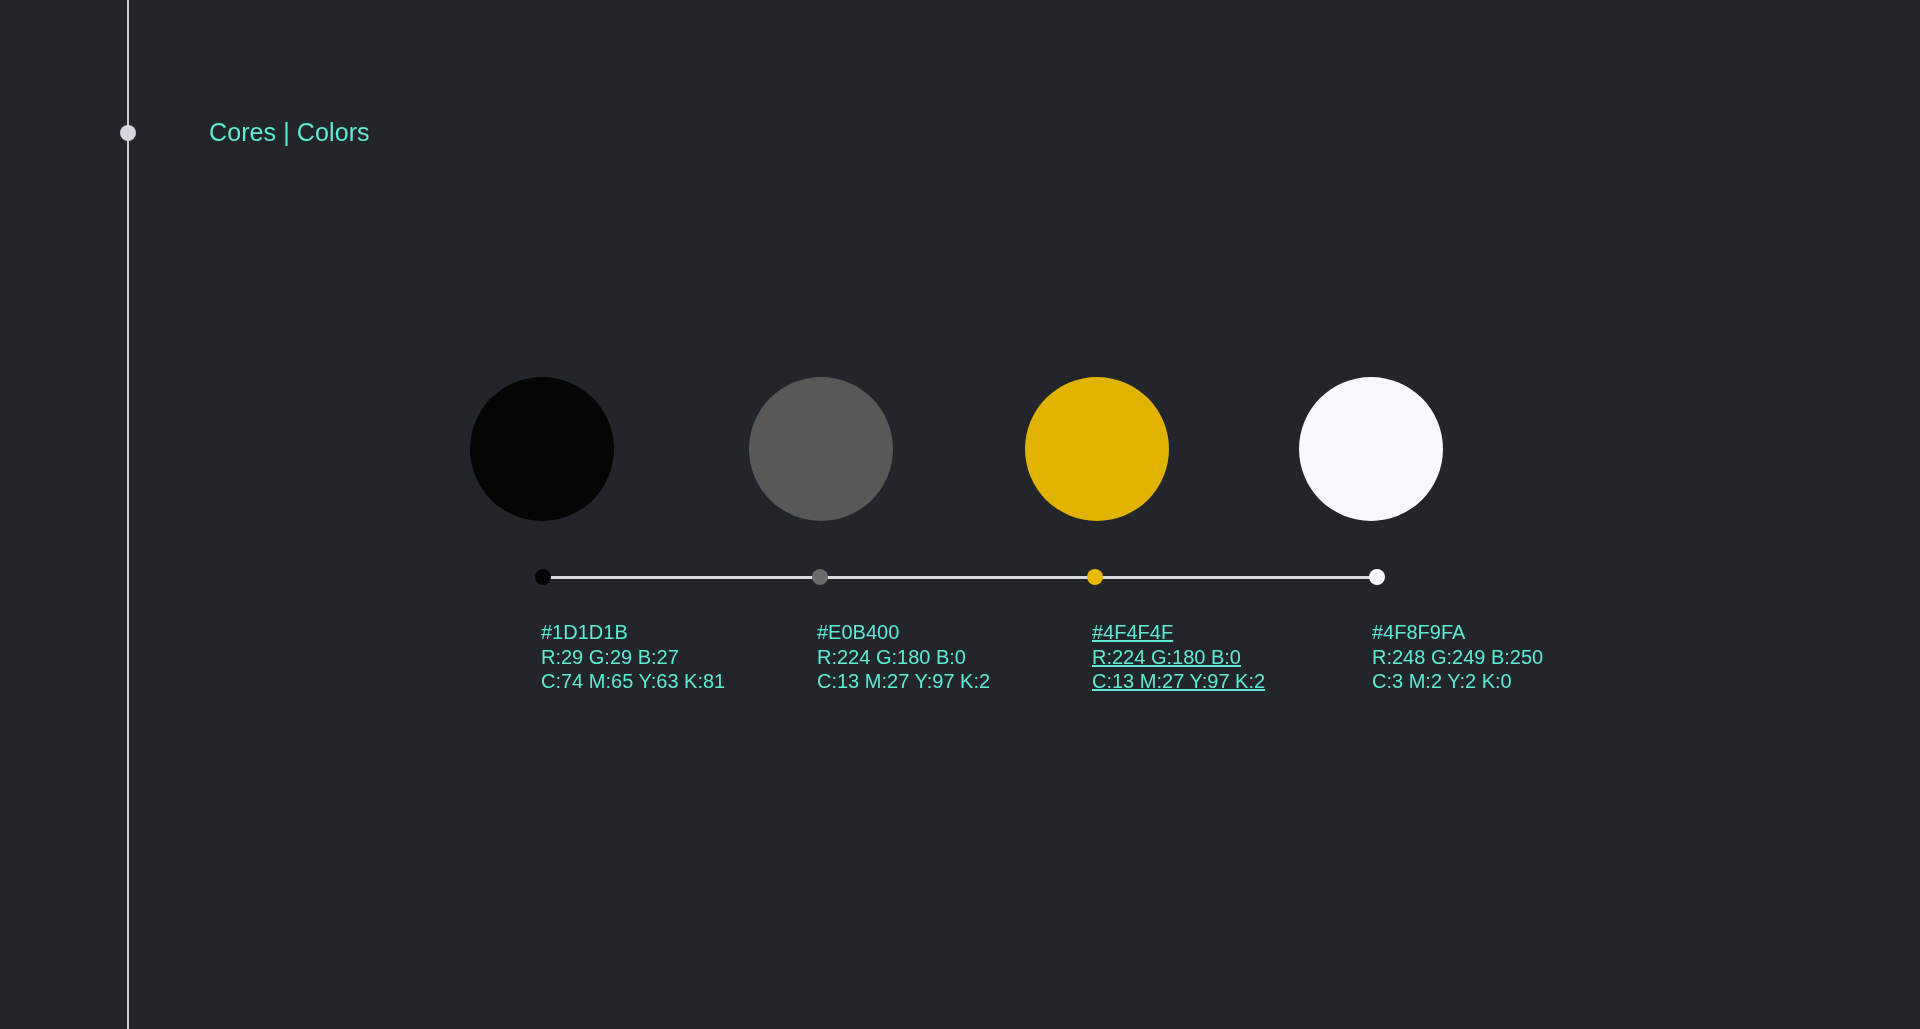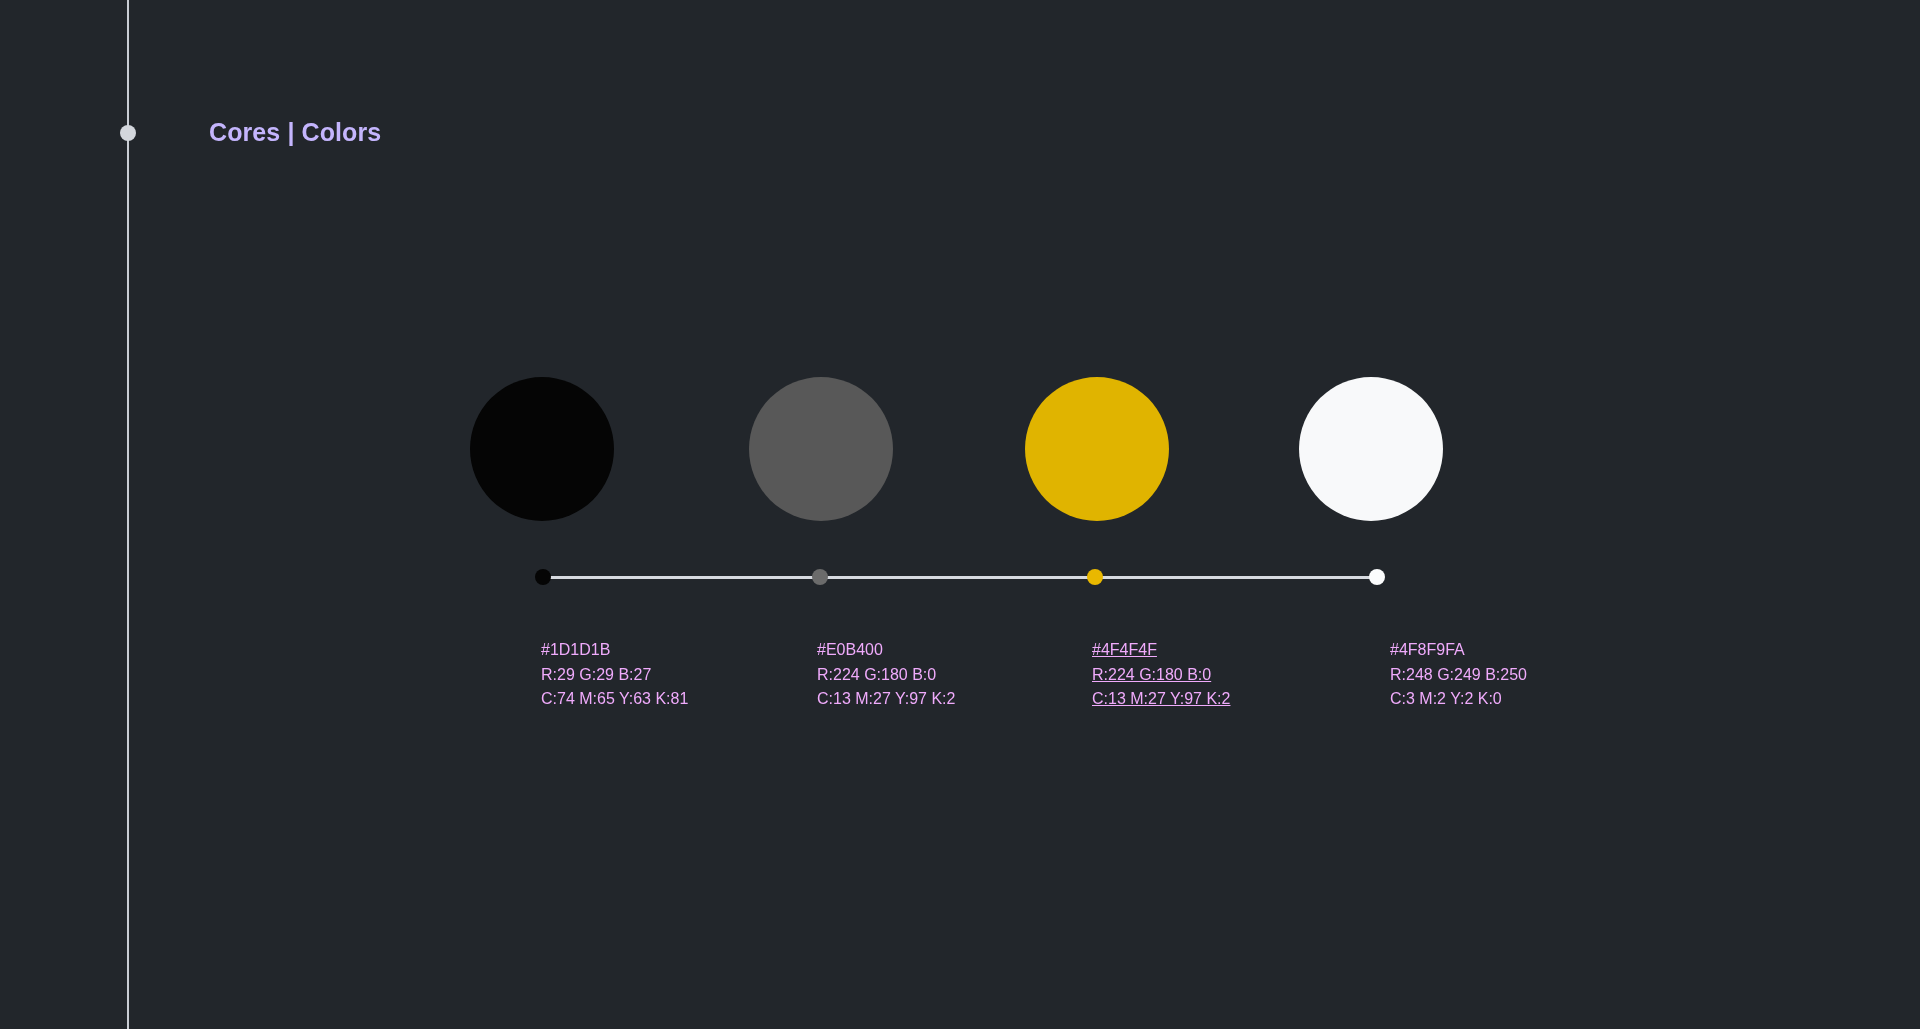--- a/index.html
+++ b/index.html
@@ -36,22 +36,22 @@
     border-radius: 50%;
     background: #D3D6DC;
   }
 
   
   .title {
     position: absolute;
     left: 209px;
     top: 118px;
     font-size: 25px;
-    font-weight: bold;
-    color: #c4b5fd;
+    font-weight: normal;
+    color: #5eead4;
     letter-spacing: 0.1px;
     white-space: nowrap;
   }
 
   
   .stage {
     position: absolute;
     left: 0;
     top: 0;
     width: 1920px;
@@ -80,24 +80,24 @@
     position: absolute;
     width: 16px;
     height: 16px;
     border-radius: 50%;
     top: 569px;
   }
 
   
   .spec-col {
     position: absolute;
-    top: 638px;
-    font-size: 16px;
+    top: 620px;
+    font-size: 20px;
     line-height: 24.5px;
-    color: #f0abfc;
+    color: #5eead4;
     white-space: nowrap;
   }
 
   .spec-col div { display: block; }
 </style>
 </head>
 <body>
 
 <div class="rail"></div>
 <div class="rail-dot"></div>
@@ -125,20 +125,20 @@
       </div>
       <div class="swatch-circle" style="left: 1025px; background: rgb(224, 180, 0);"></div>
       <div class="connector-node" style="left: 1087px; background: rgb(233, 184, 0);"></div>
       <div class="spec-col" style="left: 1092px; text-decoration: underline;">
         <div>#4F4F4F</div>
         <div>R:224 G:180 B:0</div>
         <div>C:13 M:27 Y:97 K:2</div>
       </div>
       <div class="swatch-circle" style="left: 1299px; background: rgb(248, 249, 250);"></div>
       <div class="connector-node" style="left: 1369px; background: rgb(251, 252, 253);"></div>
-      <div class="spec-col" style="left: 1372px; margin-left: 18px;">
+      <div class="spec-col" style="left: 1372px;">
         <div>#4F8F9FA</div>
         <div>R:248 G:249 B:250</div>
         <div>C:3 M:2 Y:2 K:0</div>
       </div>
     </div>
 
 </div>
 
 </body></html>

